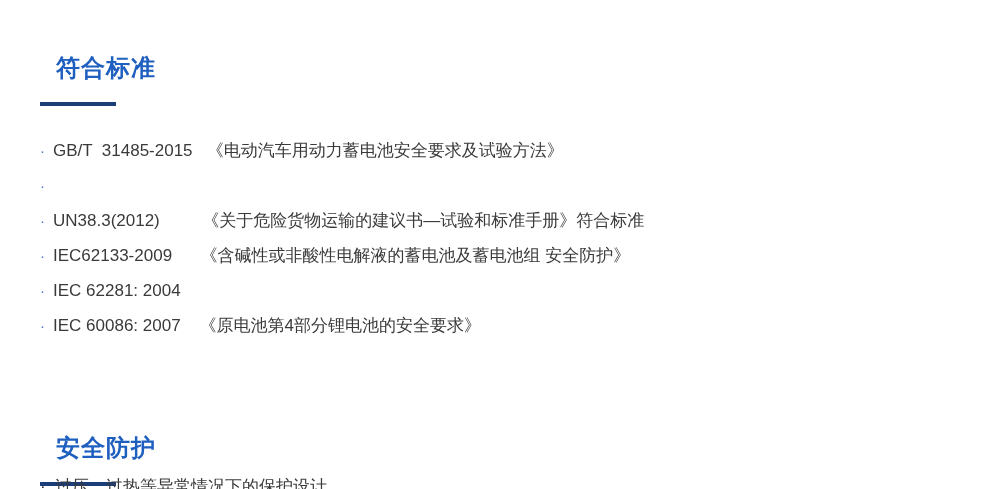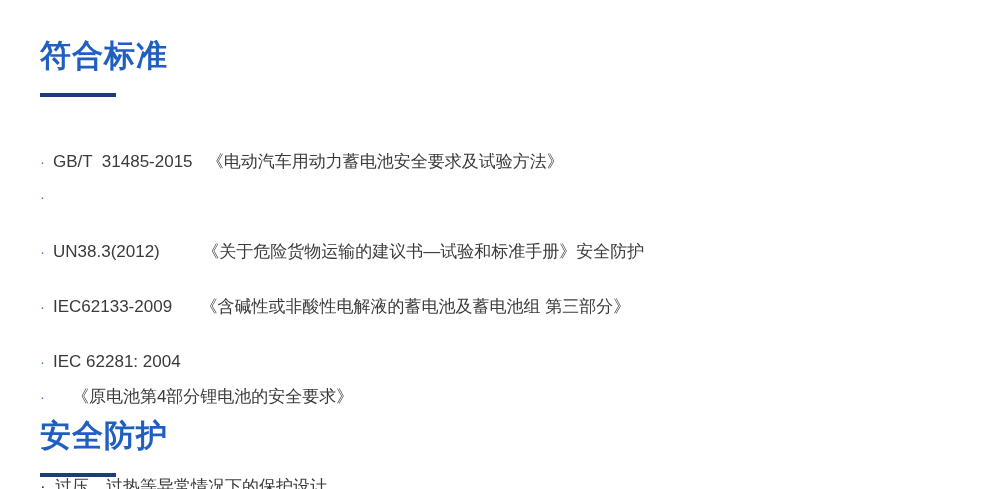--- a/index.html
+++ b/index.html
@@ -20,26 +20,26 @@
     position: relative;
     width: 1000px;
     height: 489px;
     box-sizing: border-box;
     padding: 0 40px;
   }
   .section {
     position: relative;
   }
   .section-heading {
-    font-size: 31px;
+    font-size: 24px;
     font-weight: bold;
     color: #1f5fc0;
     letter-spacing: 1px;
     line-height: 1;
-    margin: 0;
+    margin: 16px;
     padding: 0;
   }
   .heading-rule {
     width: 76px;
     height: 4px;
     background: #1b3d78;
     margin-top: 22px;
   }
   .sec-standards {
     padding-top: 40px;
@@ -61,21 +61,20 @@
   }
   .bullet-dot {
     color: #4a79c8;
     font-size: 15px;
     line-height: 1;
     margin-right: 8px;
     flex: none;
   }
   .item-code {
     white-space: pre;
-    margin-top: 20px;
   }
   .item-title {
     white-space: pre;
     text-align: right;
   }
   .sec-safety {
     position: absolute;
     left: 40px;
     top: 420px;
     width: 920px;
@@ -112,35 +111,36 @@
         <span class="item-title">《电动汽车用动力蓄电池安全要求及试验方法》</span>
       </li>
       <li>
         <span class="bullet-dot">·</span>
         <span class="item-gap">      </span>
       </li>
       <li>
         <span class="bullet-dot">·</span>
         <span class="item-code">UN38.3(2012)</span>
         <span class="item-gap">         </span>
-        <span class="item-title">《关于危险货物运输的建议书—试验和标准手册》安全防护</span>
+        <span class="item-title">《关于危险货物运输的建议书—试验和标准手册》符合标准</span>
       </li>
       <li>
         <span class="bullet-dot">·</span>
         <span class="item-code">IEC62133-2009</span>
         <span class="item-gap">      </span>
-        <span class="item-title">《含碱性或非酸性电解液的蓄电池及蓄电池组 第三部分》</span>
+        <span class="item-title">《含碱性或非酸性电解液的蓄电池及蓄电池组 安全防护》</span>
       </li>
       <li>
         <span class="bullet-dot">·</span>
         <span class="item-code">IEC 62281: 2004</span>
         <span class="item-gap">    </span>
       </li>
       <li>
         <span class="bullet-dot">·</span>
+        <span class="item-code">IEC 60086: 2007</span>
         <span class="item-gap">    </span>
         <span class="item-title">《原电池第4部分锂电池的安全要求》</span>
       </li>
     </ul>
   </div>
 
   <div class="section sec-safety">
     <h2 class="section-heading">安全防护</h2>
     <div class="heading-rule"></div>
   </div>

